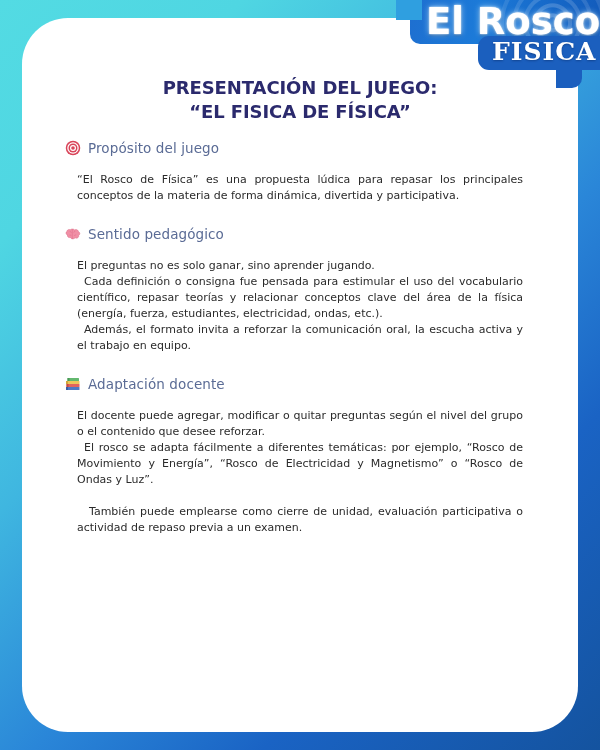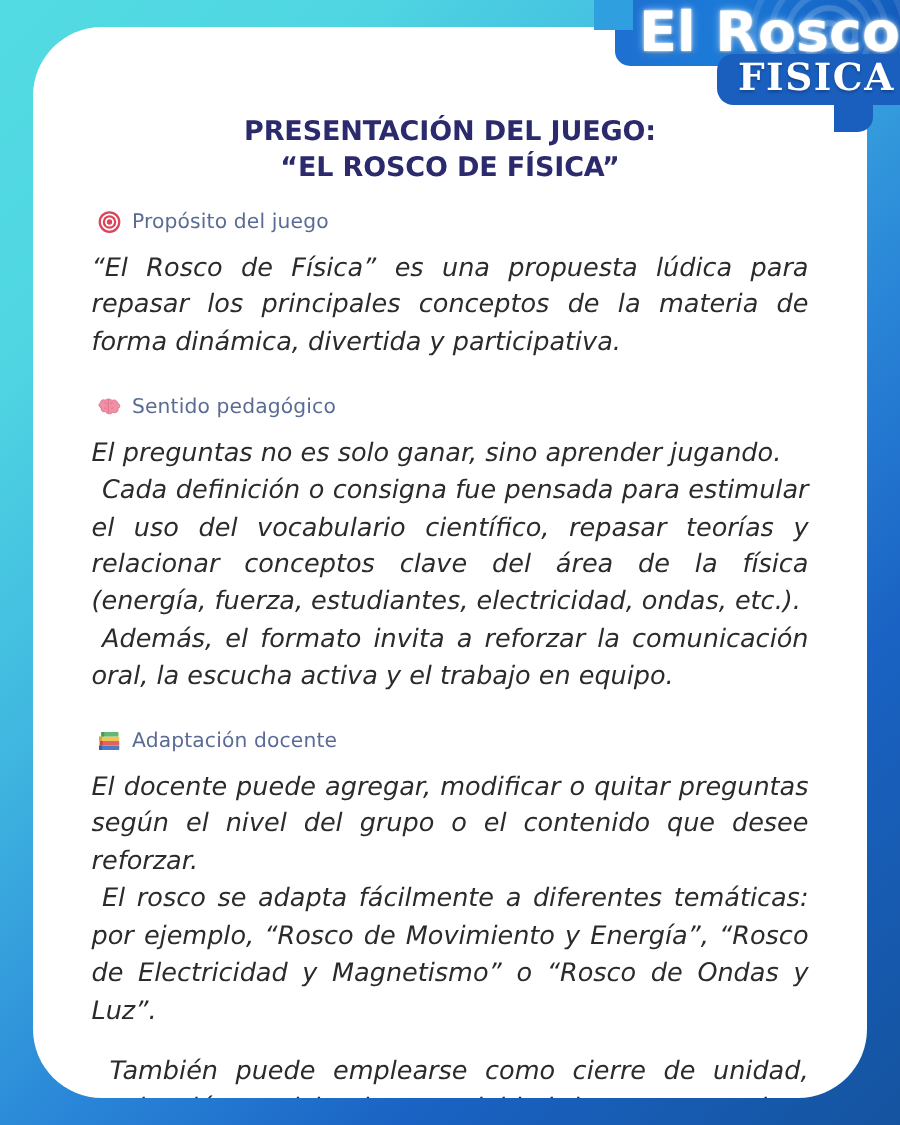--- a/index.html
+++ b/index.html
@@ -152,28 +152,27 @@
   }
   .section-title {
     font-size: 13.5px;
     color: #5a6b95;
     font-weight: normal;
     letter-spacing: 0.1px;
   }
 
   
   .body-text {
-    font-size: 17px;
+    font-size: 11px;
     line-height: 1.46;
     color: #2b2b2b;
     text-align: justify;
     text-justify: inter-word;
-    margin: 0;
+    margin: 16px;
     padding: 0 1px;
-    font-style: italic;
   }
   .body-text p {
     margin: 0;
   }
   .body-text p.indent {
     text-indent: 7px;
   }
   .body-text p.gap {
     margin-top: 16px;
     text-indent: 12px;
@@ -192,21 +191,21 @@
   <div class="logo-banner">
     <span class="logo-text">El Rosco</span>
   </div>
   <div class="fisica-tail"></div>
   <div class="fisica-badge">FISICA</div>
 
   <div class="card">
 
     <div class="title-block">
       <div class="title-line">PRESENTACIÓN DEL JUEGO:</div>
-      <div class="title-line">“EL ROSCO DE FÍSICA”</div>
+      <div class="title-line">“EL FISICA DE FÍSICA”</div>
     </div>
 
     <div class="section" id="sec-1">
       <div class="section-head">
         <svg class="sec-icon" viewBox="0 0 32 32">
           <circle cx="16" cy="16" r="14.5" fill="#d9455a"></circle>
           <circle cx="16" cy="16" r="11.5" fill="#ffffff"></circle>
           <circle cx="16" cy="16" r="9" fill="#d9455a"></circle>
           <circle cx="16" cy="16" r="6" fill="#ffffff"></circle>
           <circle cx="16" cy="16" r="3.6" fill="#d9455a"></circle>

